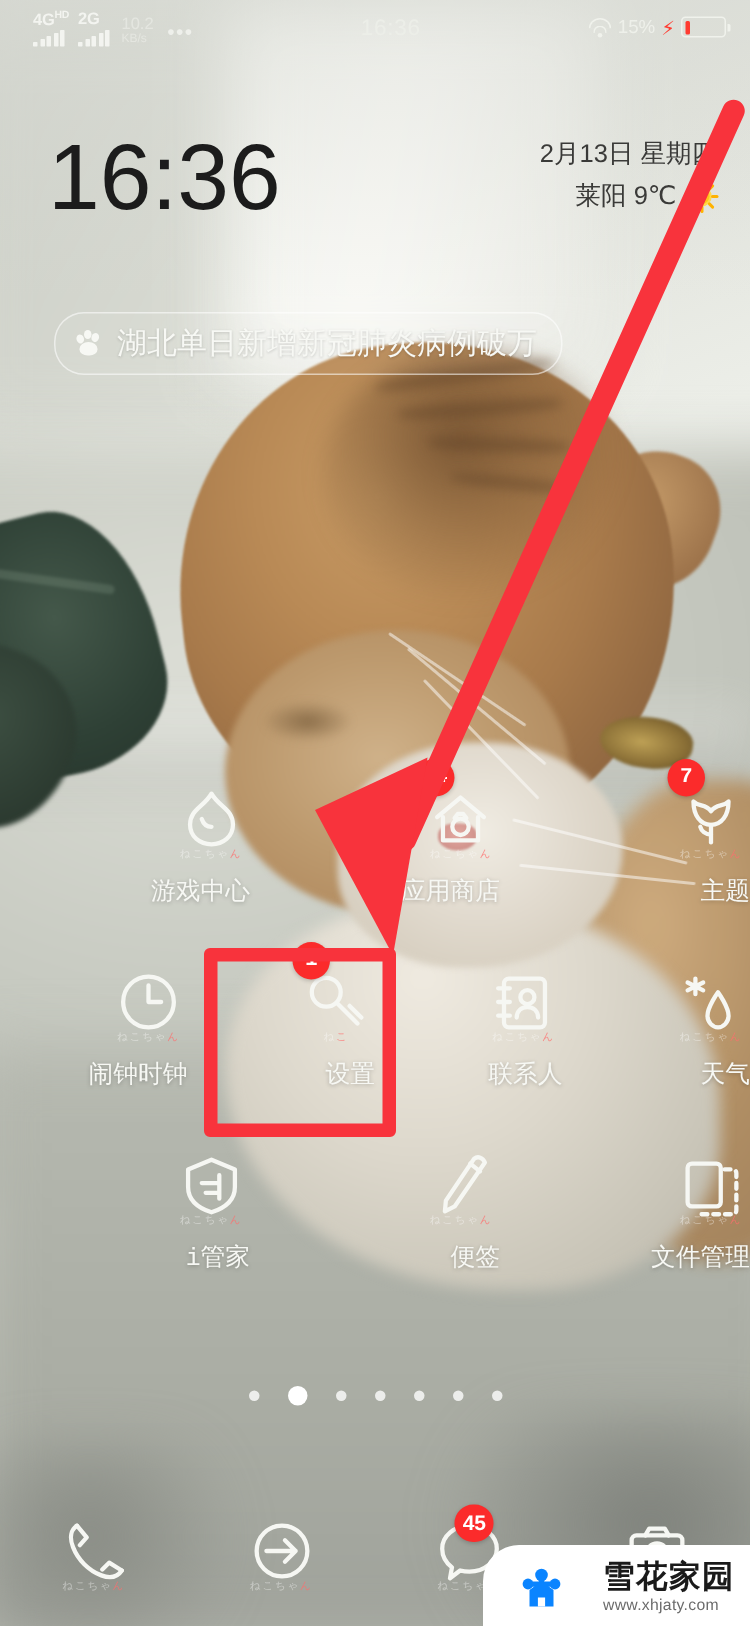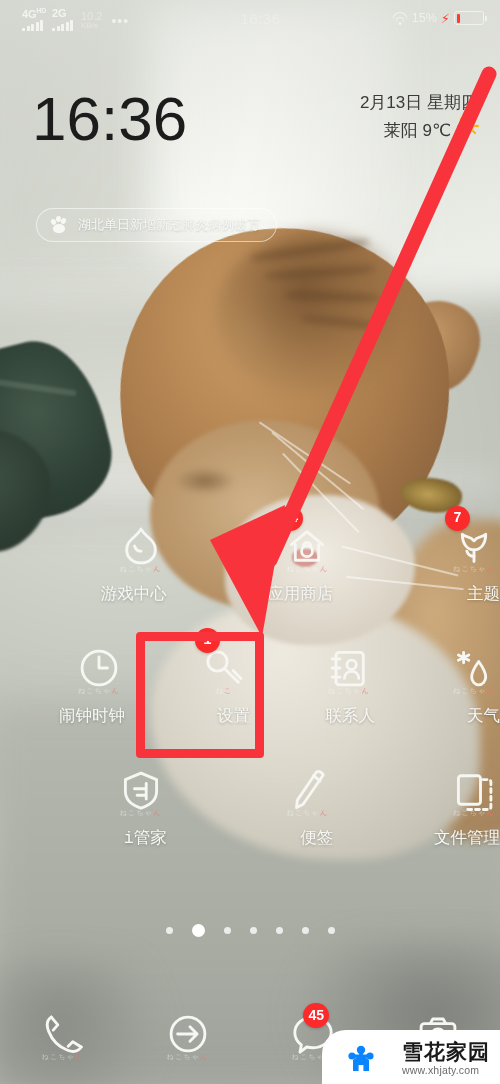--- a/index.html
+++ b/index.html
@@ -193,37 +193,37 @@
 
   
   .clock-widget { position:absolute; left:0; top:84px; width:500px; z-index:25; }
   .bigtime {
     position:absolute; left:32px; top:0; font-size:62px; font-weight:300;
     color:#1c1c1c; letter-spacing:0px; line-height:70px;
     font-family:"Liberation Sans","DejaVu Sans",sans-serif;
   }
   .dateblock { position:absolute; right:22px; top:6px; text-align:right; color:#3a3a38;}
   .dateline { font-size:17px; line-height:26px; white-space:nowrap;}
-  .weatherline { font-size:17px; line-height:30px; display:flex; align-items:flex-start; justify-content:flex-end; gap:7px; white-space:nowrap;}
+  .weatherline { font-size:17px; line-height:30px; display:flex; align-items:center; justify-content:flex-end; gap:7px; white-space:nowrap;}
   .sun { width:20px; height:20px; position:relative; display:inline-block;}
   .sun:before{
     content:""; position:absolute; left:5px; top:5px; width:10px; height:10px;
     background:#ffc61a; border-radius:50%;
     box-shadow:0 0 0 1.5px #ffd84d;
   }
   .sunray { position:absolute; left:9px; top:-1px; width:2px; height:5px; background:#ffb300; border-radius:1px; transform-origin:1px 11px;}
 
   
   .newschip {
     position:absolute; left:36px; top:208px; z-index:25;
     display:flex; align-items:center; gap:9px;
     padding:6px 16px 7px 13px;
     border:1px solid rgba(255,255,255,.55);
     border-radius:20px;
-    color:#f7f8f4; font-size:13px; white-space:nowrap;
+    color:#f7f8f4; font-size:20px; white-space:nowrap;
     text-shadow:0 1px 2px rgba(0,0,0,.18);
     background:rgba(255,255,255,.06);
   }
   .paw { width:19px; height:19px; position:relative; flex:none;}
   .paw .pad { position:absolute; background:#f7f8f4; border-radius:50%;}
   .paw .p1{ width:5px;height:6px; left:1px; top:4px; transform:rotate(-20deg);}
   .paw .p2{ width:5px;height:6px; left:6px; top:1px;}
   .paw .p3{ width:5px;height:6px; left:11px; top:3px; transform:rotate(20deg);}
   .paw .p4{ width:12px;height:9px; left:3px; top:9px; border-radius:50% 50% 45% 45%;}
 

